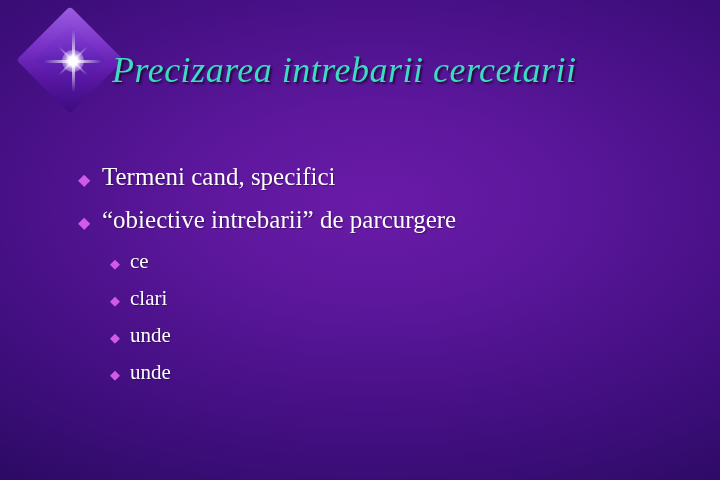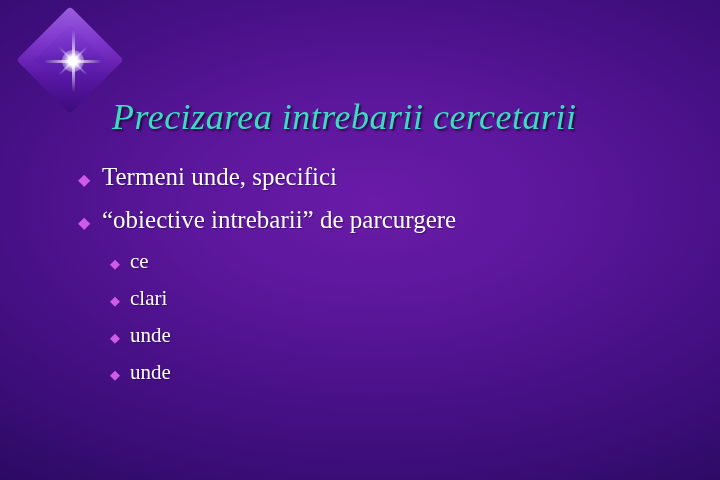--- a/index.html
+++ b/index.html
@@ -106,21 +106,20 @@
     left: 112px;
     top: 48px;
     width: 560px;
     font-family: "Liberation Serif", serif;
     font-style: italic;
     font-size: 36px;
     line-height: 44px;
     color: #3ddcc0;
     text-shadow: 2px 2px 2px rgba(0,0,0,0.55);
     letter-spacing: 0.5px;
-    margin-top: 47px;
   }
   .body-list {
     position: absolute;
     left: 78px;
     top: 158px;
     width: 600px;
   }
   .bullet-row {
     display: flex;
     align-items: baseline;
@@ -171,21 +170,21 @@
       <div class="core"></div>
     </div>
   </div>
 
   <div class="title">Precizarea intrebarii cercetarii</div>
 
   <div class="body-list">
 
     <div class="bullet-row level1">
       <span class="bullet-mark">◆</span>
-      <span class="bullet-text">Termeni unde, specifici</span>
+      <span class="bullet-text">Termeni cand, specifici</span>
     </div>
 
     <div class="bullet-row level1">
       <span class="bullet-mark">◆</span>
       <span class="bullet-text">“obiective intrebarii” de parcurgere</span>
     </div>
 
     <div class="bullet-row level2">
       <span class="bullet-mark">◆</span>
       <span class="bullet-text">ce</span>

